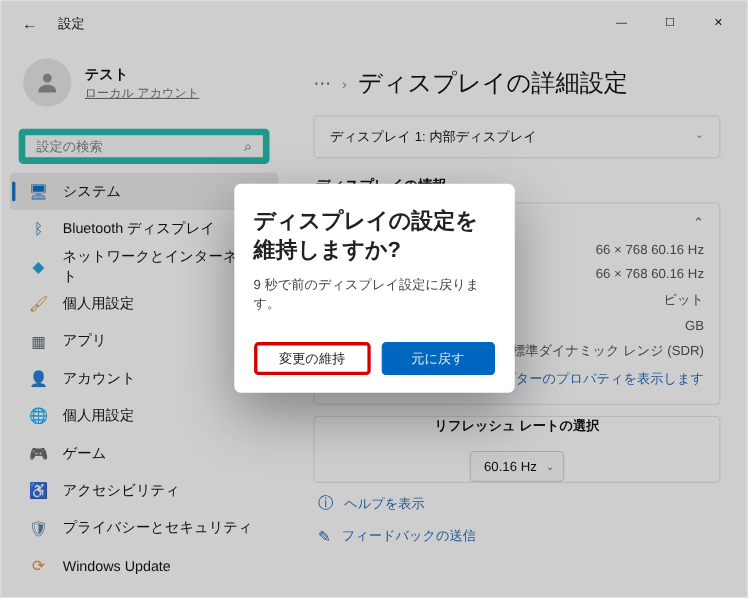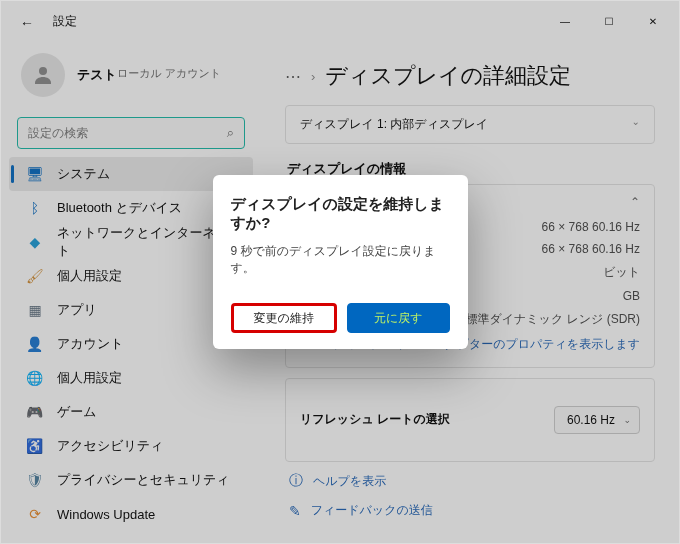--- a/index.html
+++ b/index.html
@@ -8,24 +8,24 @@
 .titlebar-left { display: flex; align-items: center; gap: 12px; }
 .back-btn { width: 28px; height: 28px; display: flex; align-items: center; justify-content: center; border-radius: 4px; font-size: 14px; }
 .titlebar-title { font-size: 12px; }
 .titlebar-right { display: flex; }
 .winbtn { width: 44px; height: 32px; display: flex; align-items: center; justify-content: center; font-size: 10px; }
 .content { display: flex; height: calc(100% - 40px); }
 .sidebar { width: 260px; padding: 0 8px; }
 .profile { display: flex; align-items: center; gap: 12px; padding: 12px 12px 16px; }
 .avatar { width: 44px; height: 44px; border-radius: 50%; background: #e6e6e6; display: flex; align-items: center; justify-content: center; }
 .avatar svg { width: 24px; height: 24px; fill: #888; }
-.profile-text { display: flex; flex-direction: row; }
+.profile-text { display: flex; flex-direction: column; }
 .profile-name { font-size: 13px; font-weight: 600; }
-.profile-sub { font-size: 11px; color: #666; }
-.search { margin: 4px 8px 8px; height: 32px; border: 1px solid #14b8a6; border-radius: 4px; background: #fafafa; display: flex; align-items: center; padding: 0 10px; }
+.profile-sub { font-size: 11px; color: #666; text-decoration: underline; }
+.search { margin: 4px 8px 8px; height: 32px; border: 6px solid #14b8a6; border-radius: 4px; background: #fafafa; display: flex; align-items: center; padding: 0 10px; }
 .search input { border: none; background: transparent; flex: 1; font-size: 12px; outline: none; }
 .search-icon { font-size: 13px; color: #666; }
 .nav { margin-top: 8px; }
 .nav-item { display: flex; align-items: center; gap: 14px; height: 34px; padding: 0 12px 0 18px; border-radius: 4px; font-size: 13px; position: relative; cursor: pointer; }
 .nav-item.active { background: #eaeaea; }
 .nav-item.active::before { content: ""; position: absolute; left: 2px; top: 8px; bottom: 8px; width: 3px; background: #0067c0; border-radius: 2px; }
 .nav-icon { width: 16px; height: 16px; display: flex; align-items: center; justify-content: center; font-size: 14px; }
 .main { flex: 1; padding: 0 24px 16px 24px; overflow: hidden; }
 .breadcrumb { display: flex; align-items: center; gap: 10px; margin: 20px 0 14px; }
 .bc-dots { font-size: 16px; color: #555; }
@@ -35,37 +35,37 @@
 .selector { display: flex; align-items: flex-start; justify-content: space-between; }
 .selector span.chev { color: #888; font-size: 10px; }
 .section-title { font-size: 13px; font-weight: 600; margin: 16px 0 6px 2px; }
 .info-card { border: 1px solid #e2e2e2; border-radius: 4px; padding: 10px 14px; background: #fff; font-size: 12px; position: relative; }
 .info-row { display: flex; justify-content: flex-end; padding: 4px 0; }
 .info-label { color: #444; }
 .info-val { color: #444; }
 .expand { position: absolute; right: 14px; top: 10px; font-size: 12px; color: #666; }
 .connected { color: #444; margin-bottom: 4px; }
 .link { color: #1a5fb4; }
-.refresh-card { border: 1px solid #e2e2e2; border-radius: 4px; padding: 27px 14px; margin-top: 10px; background: #fff; display: flex; justify-content: space-between; align-items: center; gap: 12px; }
+.refresh-card { border: 1px solid #e2e2e2; border-radius: 4px; padding: 0 14px; margin-top: 10px; background: #fff; display: flex; justify-content: space-between; align-items: center; gap: 12px; flex-direction: column; }
 .refresh-left { font-size: 12px; }
 .refresh-title { font-weight: 600; margin-bottom: 2px; }
 .refresh-desc { color: #666; font-size: 11px; line-height: 1.4; }
 .dropdown { border: 1px solid #ccc; border-radius: 4px; padding: 6px 24px 6px 12px; font-size: 12px; background: #fafafa; display: flex; align-items: center; gap: 8px; position: relative; }
 .dropdown .chev { position: absolute; right: 8px; font-size: 9px; color: #666; }
 .helprow { display: flex; align-items: center; gap: 10px; font-size: 12px; padding: 10px 4px 2px; }
 .helprow .hicon { color: #1a5fb4; font-size: 14px; }
 .helprow a { color: #1a5fb4; text-decoration: none; }
 .modal-overlay { position: absolute; inset: 0; background: rgba(60,60,60,0.25); display: flex; align-items: center; justify-content: center; }
 .modal { width: 255px; background: #fff; border-radius: 6px; box-shadow: 0 20px 50px rgba(0,0,0,0.35); padding: 20px 18px 16px; margin-top: -20px; }
-.modal-title { font-size: 15px; font-weight: 600; margin-bottom: 10px; color: #222; }
+.modal-title { font-size: 20px; font-weight: 600; margin-bottom: 10px; color: #222; }
 .modal-body { font-size: 12px; color: #444; margin-bottom: 26px; }
 .modal-buttons { display: flex; gap: 10px; }
 .mbtn { flex: 1; height: 30px; border-radius: 4px; font-size: 12px; display: flex; align-items: center; justify-content: center; cursor: pointer; }
 .mbtn.primary { border: 3px solid #d60000; background: #fff; color: #222; }
-.mbtn.secondary { background: #0067c0; color: #bef264; border: 1px solid #0067c0; }
+.mbtn.secondary { background: #0067c0; color: #e5e5e5; border: 1px solid #0067c0; }
 </style>
 </head>
 <body>
 
 <div class="titlebar">
   <div class="titlebar-left">
     <div class="back-btn">←</div>
     <div class="titlebar-title">設定</div>
   </div>
   <div class="titlebar-right">
@@ -93,21 +93,21 @@
       <input placeholder="設定の検索" style="">
       <span class="search-icon">⌕</span>
     </div>
     <div class="nav" id="nav">
         <div class="nav-item active">
           <span class="nav-icon" style="color: rgb(0, 103, 192);">🖥</span>
           <span>システム</span>
         </div>
         <div class="nav-item">
           <span class="nav-icon" style="color: rgb(0, 103, 192);">ᛒ</span>
-          <span>Bluetooth とデバイス</span>
+          <span>Bluetooth ディスプレイ</span>
         </div>
         <div class="nav-item">
           <span class="nav-icon" style="color: rgb(26, 155, 215);">◆</span>
           <span>ネットワークとインターネット</span>
         </div>
         <div class="nav-item">
           <span class="nav-icon" style="color: rgb(208, 138, 46);">🖌</span>
           <span>個人用設定</span>
         </div>
         <div class="nav-item">

